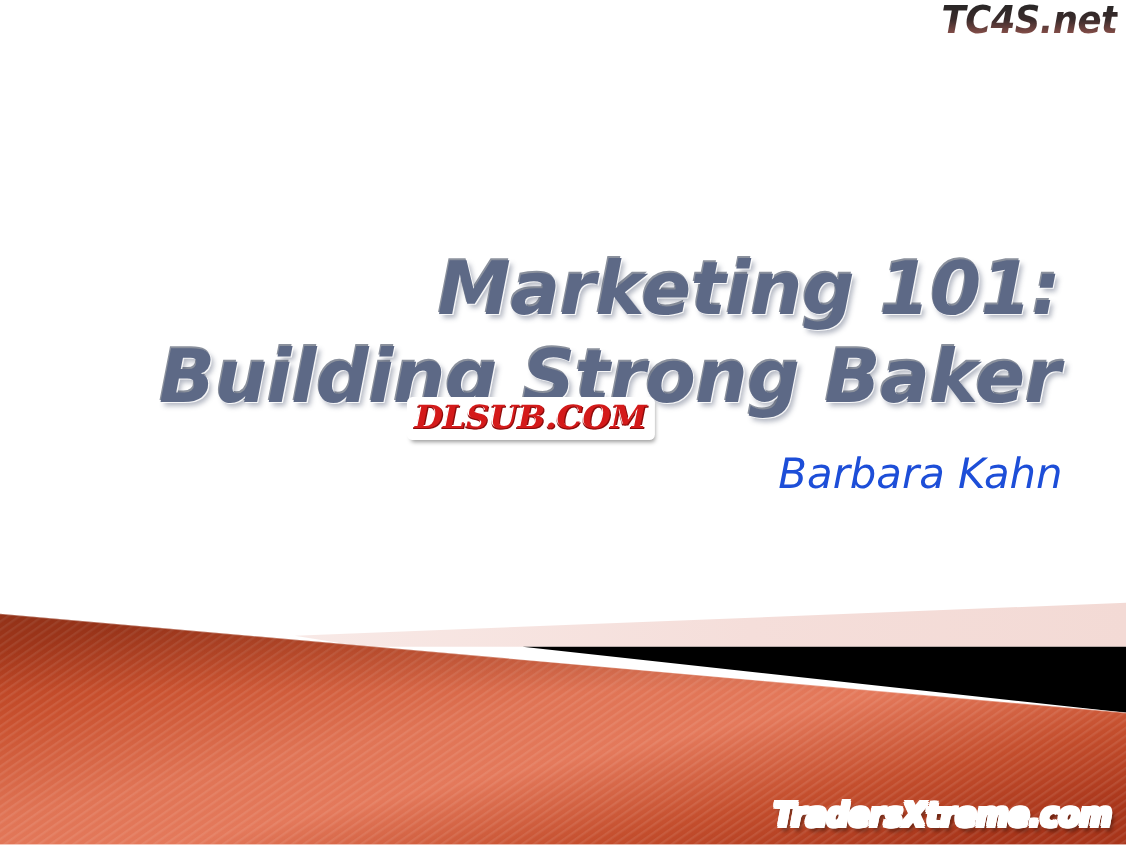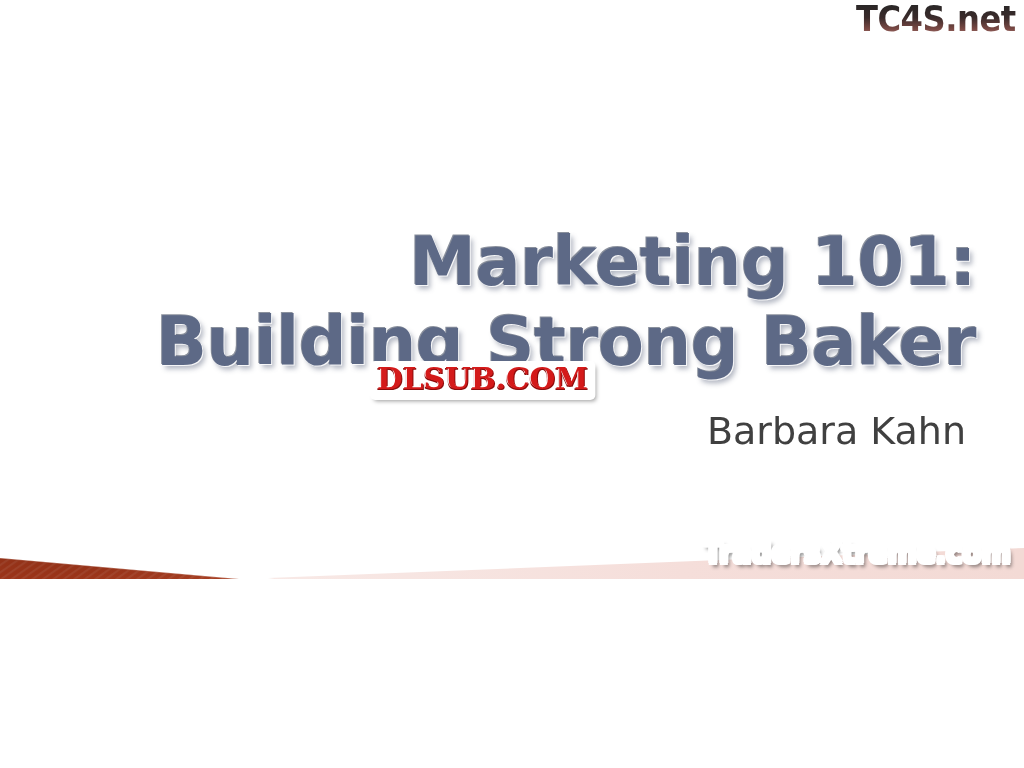--- a/index.html
+++ b/index.html
@@ -6,23 +6,24 @@
 
   html, body {
     width:1024px; height:768px;
     background:#ffffff;
     font-family:"Liberation Sans", sans-serif;
     overflow:hidden;
   }
 
   #slide {
     position:relative;
-    width:1024px; height:579px;
+    width:1024px; height:768px;
     background:#ffffff;
     overflow:hidden;
+    font-style:italic;
   }
 
   
   #tc4s {
     position:absolute;
     top:2px; right:8px;
     font-family:"DejaVu Sans", sans-serif;
     font-size:35px;
     font-weight:bold;
     letter-spacing:-0.5px;
@@ -35,21 +36,21 @@
     color:transparent;
     -webkit-text-fill-color:transparent;
   }
 
   
   .band { position:absolute; left:0; top:0; width:1024px; height:768px; }
 
   
   #title-block {
     position:absolute;
-    left:12px; top:222px;
+    left:0; top:222px;
     width:964px;
     text-align:right;
   }
   .title-line {
     font-family:"DejaVu Sans", sans-serif;
     font-size:67px;
     font-weight:bold;
     line-height:80px;
     letter-spacing:-0.5px;
     color:#5d6986;
@@ -89,21 +90,21 @@
     position:absolute;
     left:0; top:408px;
     width:966px;
     text-align:right;
   }
   .sub-line {
     font-family:"DejaVu Sans", sans-serif;
     font-size:38px;
     font-weight:normal;
     line-height:47px;
-    color:#404040;
+    color:#1d4ed8;
   }
 
   
   #traders {
     position:absolute;
     right:14px; bottom:11px;
     font-family:"DejaVu Sans", sans-serif;
     font-size:30px;
     font-weight:bold;
     letter-spacing:-0.5px;

